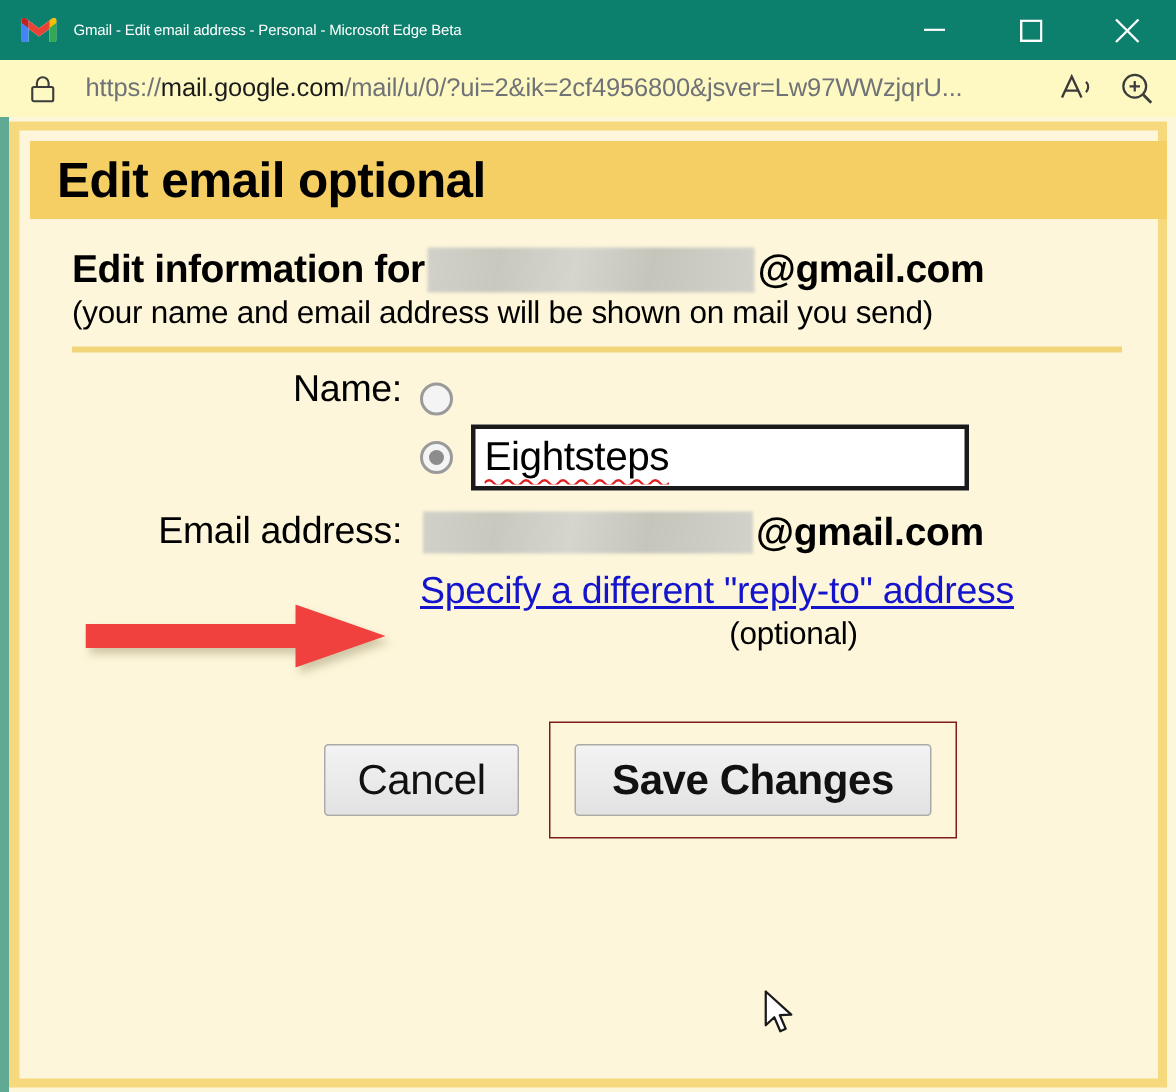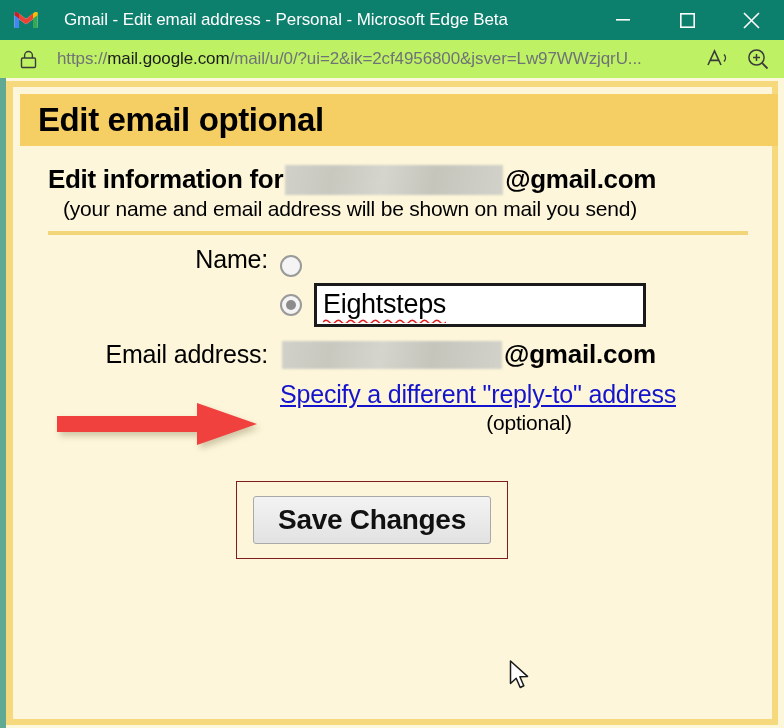--- a/index.html
+++ b/index.html
@@ -32,22 +32,22 @@
     align-items: center;
   }
   .gmail-logo {
     width: 24px; height: 18px;
     margin-left: 14px;
     flex: 0 0 auto;
     display: block;
   }
   .title-text {
     color: #ffffff;
-    font-size: 17px;
-    margin-left: 26px;
+    font-size: 10px;
+    margin-left: 11px;
     white-space: nowrap;
     letter-spacing: -0.1px;
   }
   .winctl {
     position: absolute;
     top: 0;
     height: 40px;
     width: 46px;
     display: flex;
     align-items: center;
@@ -56,21 +56,21 @@
   .winctl-min { right: 138px; }
   .winctl-max { right: 74px; }
   .winctl-close { right: 10px; }
   .winctl svg { display: block; }
 
   
   .addressbar {
     position: absolute;
     left: 0; top: 40px;
     width: 784px; height: 38px;
-    background: #bef264;
+    background: #fef9c3;
     display: flex;
     align-items: center;
   }
   .lock-icon {
     margin-left: 20px;
     width: 17px; height: 19px;
     flex: 0 0 auto;
   }
   .url {
     margin-left: 20px;
@@ -155,21 +155,21 @@
     height: 30px;
     margin: 0 2px;
     background: linear-gradient(100deg,#d2d1c9 0%,#c9c8bf 22%,#d6d5cd 45%,#c6c5bc 68%,#d3d2ca 100%);
     vertical-align: middle;
     filter: blur(1px);
   }
   .redact-name { width: 218px; }
   .redact-email { width: 220px; height: 28px; }
 
   .sub-line {
-    margin: 2px 0 0 43px;
+    margin: 2px 0 0 28px;
     font-size: 21px;
     color: #000000;
     letter-spacing: -0.2px;
   }
 
   .divider {
     margin: 10px 0 0 28px;
     width: 700px;
     height: 4px;
     background: #f2d479;
@@ -447,20 +447,21 @@
           </div>
 
           <div class="row-link">
             <div class="link-col">
               <a class="replyto-link" href="#">Specify a different "reply-to" address</a>
               <div class="optional">(optional)</div>
             </div>
           </div>
 
           <div class="buttons">
+            <button class="btn btn-cancel">Cancel</button>
             <div class="save-wrap">
               <button class="btn btn-save">Save Changes</button>
             </div>
           </div>
 
         </div>
       </div>
     </div>
 
     <svg class="arrow" viewBox="0 0 200 42">

